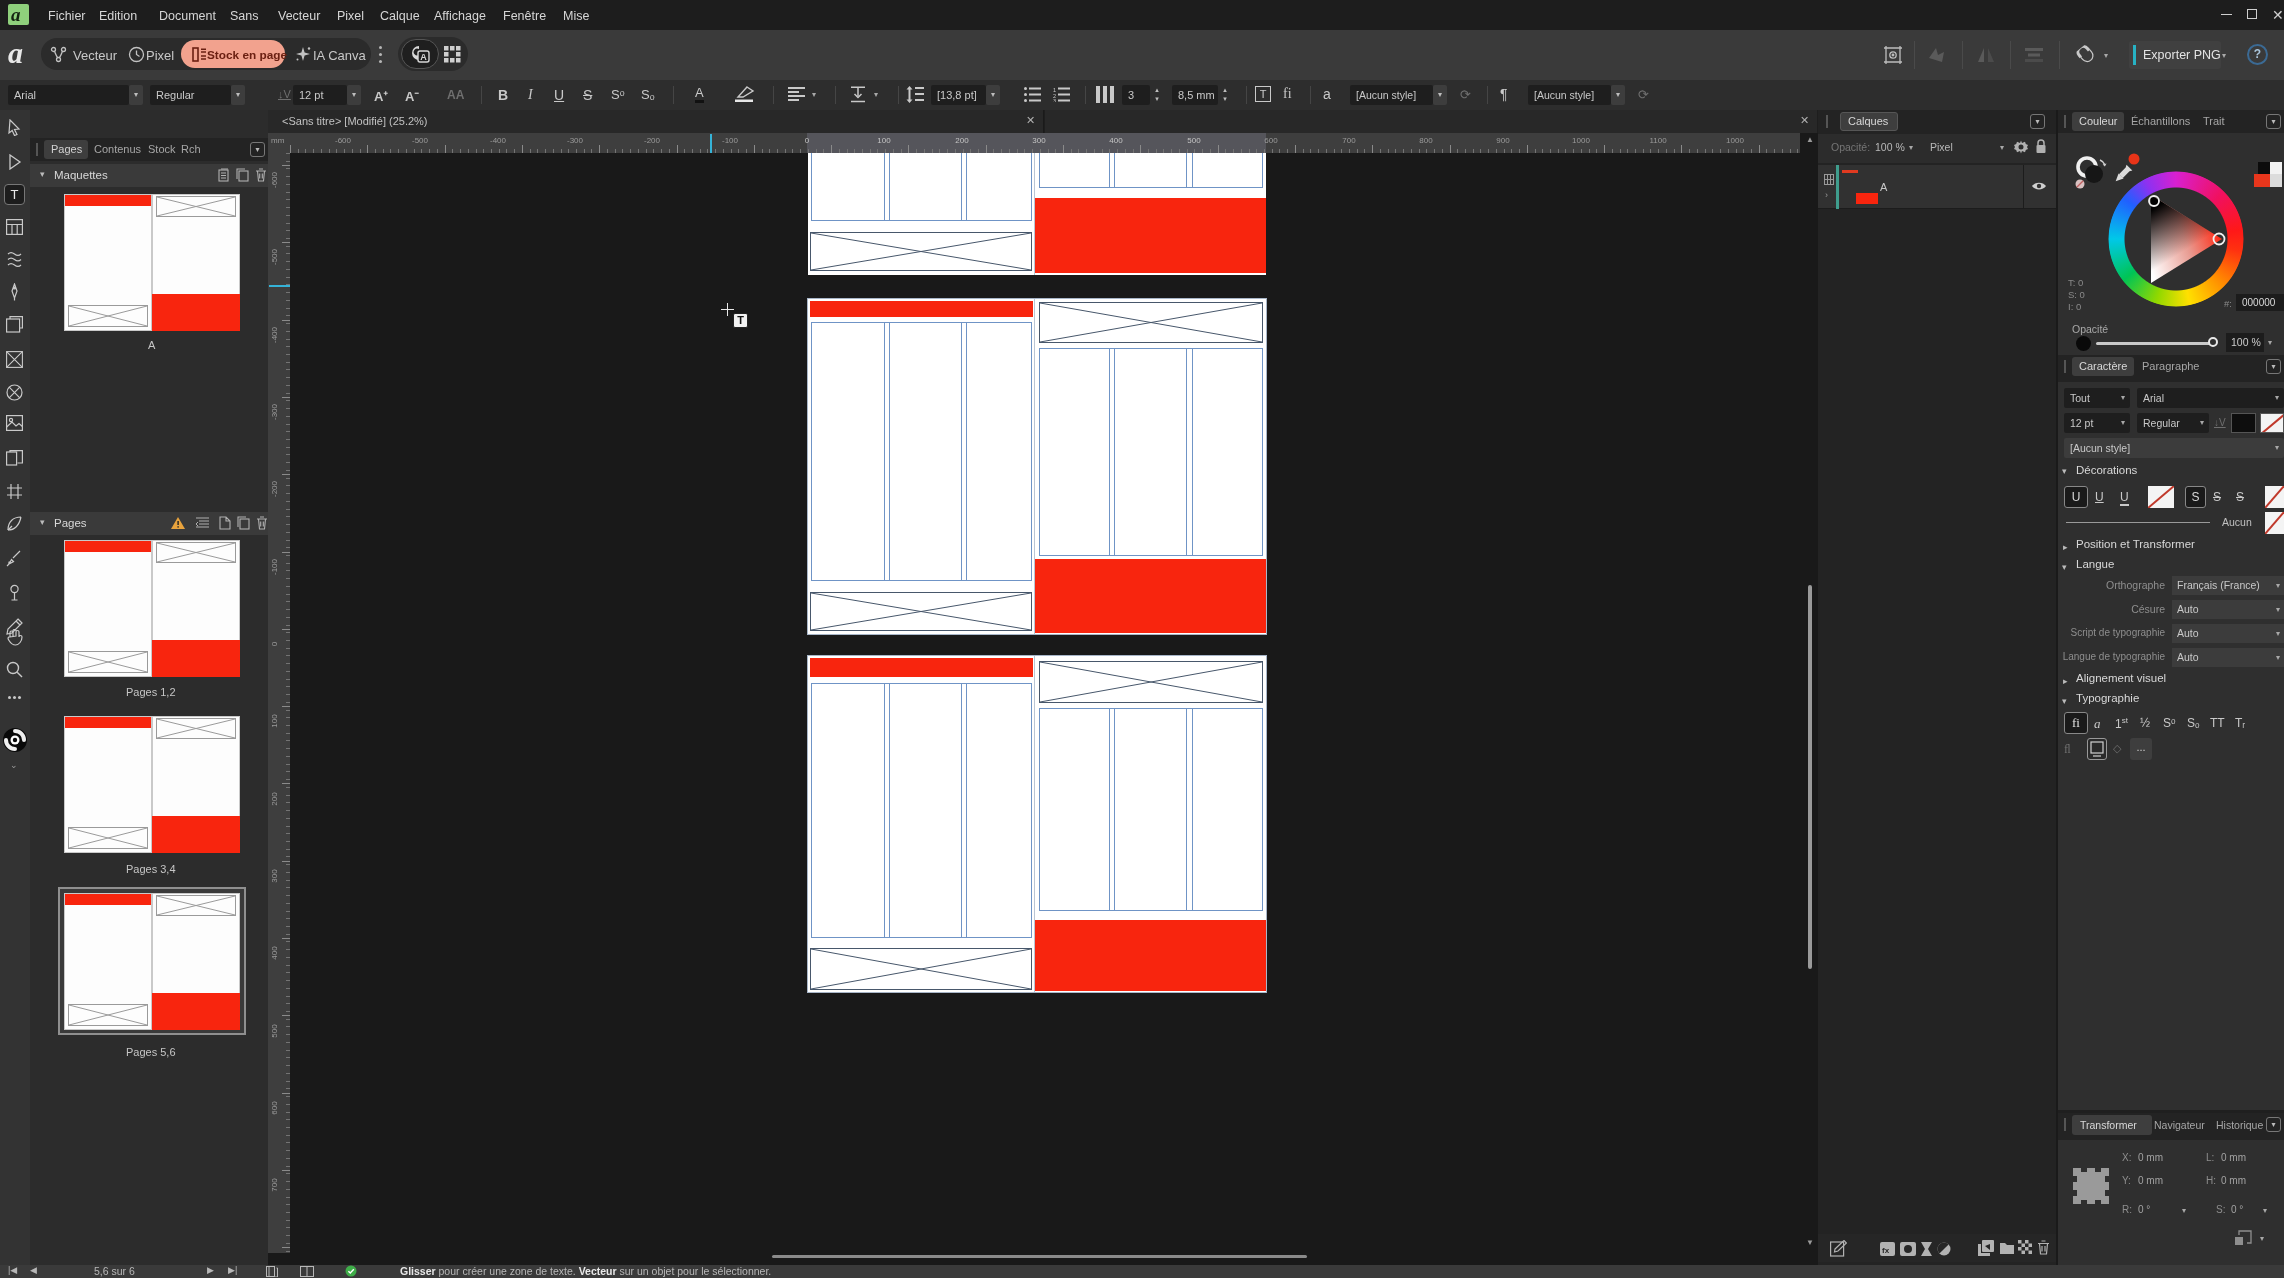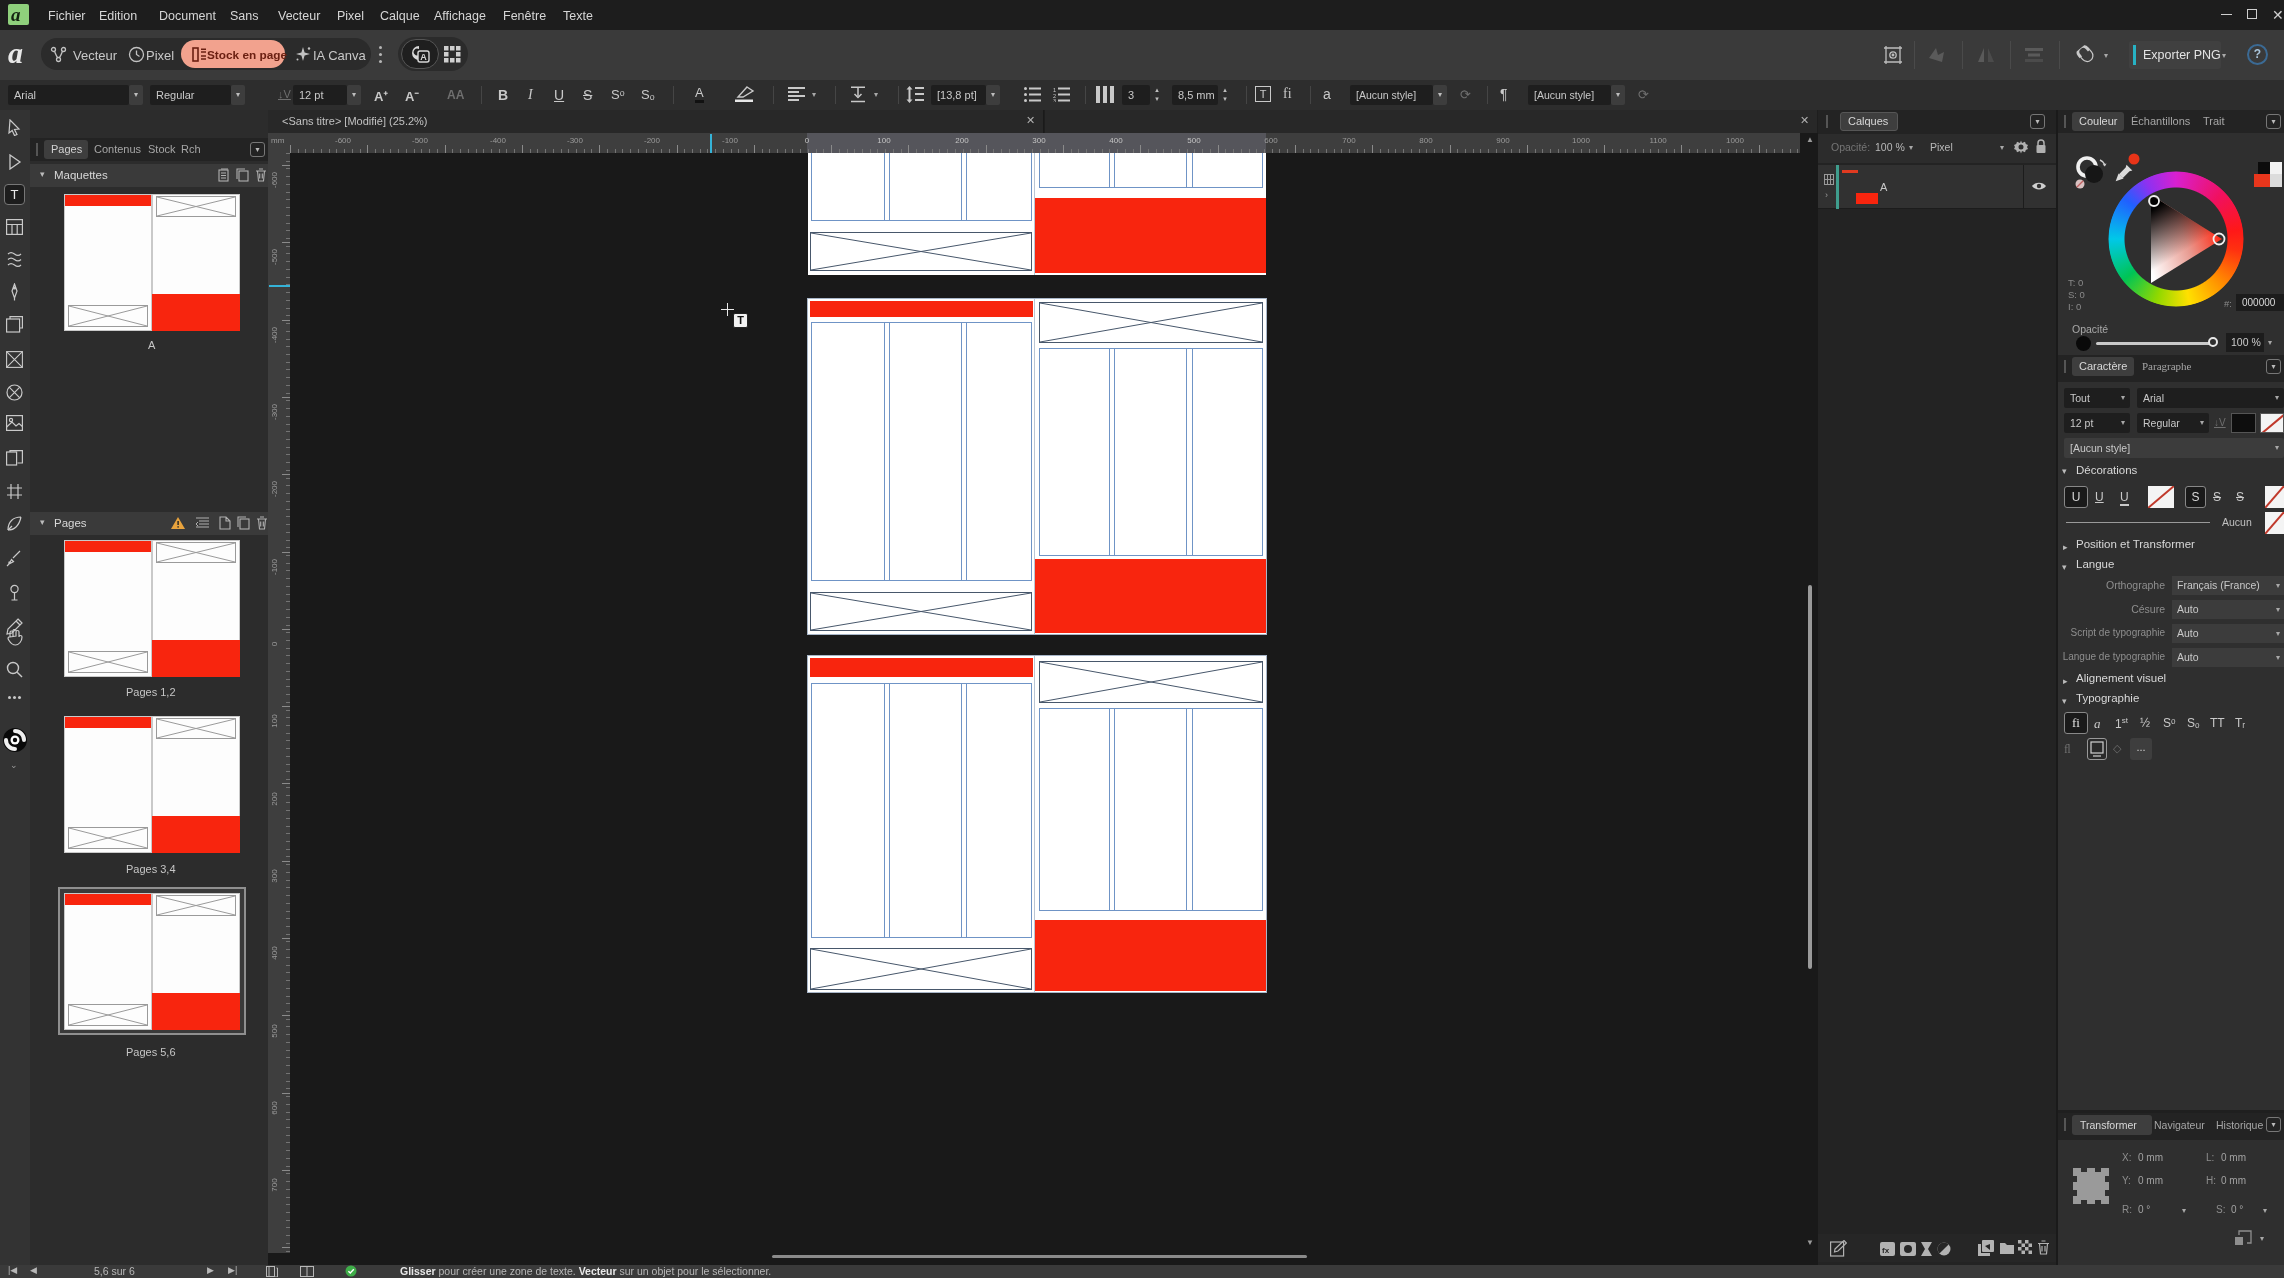--- a/index.html
+++ b/index.html
@@ -35,21 +35,21 @@
   <div class="abs" id="menubar" style="left:45px;top:9px;height:16px;color:#d6d6d6;font-size:12.5px;">
     <span class="abs" style="left:3px;">Fichier</span>
     <span class="abs" style="left:54px;">Edition</span>
     <span class="abs" style="left:114px;">Document</span>
     <span class="abs" style="left:185px;">Sans</span>
     <span class="abs" style="left:233px;">Vecteur</span>
     <span class="abs" style="left:292px;">Pixel</span>
     <span class="abs" style="left:335px;">Calque</span>
     <span class="abs" style="left:389px;">Affichage</span>
     <span class="abs" style="left:458px;">Fenêtre</span>
-    <span class="abs" style="left:518px;">Texte</span>
+    <span class="abs" style="left:518px;">Mise</span>
   </div>
 
   <div class="abs" style="left:2221px;top:14px;width:11px;height:1px;background:#cfcfcf;"></div>
   <div class="abs" style="left:2247px;top:9px;width:10px;height:10px;border:1px solid #cfcfcf;"></div>
   <div class="abs" style="left:2272px;top:7px;color:#cfcfcf;font-size:14px;">✕</div>
 
   <div class="abs" style="left:0;top:30px;width:2284px;height:50px;background:#3a3a3a;"></div>
   <div class="abs" style="left:8px;top:38px;color:#e8e8e8;font-size:30px;font-weight:bold;font-style:italic;font-family:'Liberation Serif',serif;line-height:30px;">a</div>
   <div class="abs" style="left:41px;top:38px;width:330px;height:32px;background:#2b2b2b;border-radius:16px;"></div>
   <div class="abs" style="left:181px;top:40px;width:104px;height:28px;background:#f2a28e;border-radius:14px;"></div>
@@ -810,21 +810,21 @@
       <div class="abs" style="left:150px;top:204px;width:10px;height:10px;border:2px solid #e8e8e8;border-radius:50%;background:#2f2f2f;"></div>
       <div class="abs" style="left:168px;top:200px;width:38px;height:19px;background:#1c1c1c;"></div>
       <span class="abs" style="left:173px;top:203px;font-size:10.5px;color:#cccccc;">100 %</span>
       <span class="abs chev" style="left:210px;top:205px;">▾</span>
     </div>
 
     <div class="abs" style="left:240px;top:245px;width:226px;height:27px;background:#232323;"></div>
     <div class="abs" style="left:246px;top:250px;width:2px;height:13px;background:#555;"></div>
     <div class="abs" style="left:254px;top:247px;width:62px;height:19px;background:#3e3e3e;border-radius:3px;"></div>
     <span class="abs" style="left:261px;top:250px;font-size:11px;color:#d8d8d8;">Caractère</span>
-    <span class="abs" style="left:324px;top:250px;font-size:11px;color:#a6a6a6;font-family:Liberation Serif, serif;">Paragraphe</span>
+    <span class="abs" style="left:324px;top:250px;font-size:11px;color:#a6a6a6;">Paragraphe</span>
     <div class="abs" style="left:448px;top:249px;width:15px;height:15px;border:1px solid #777;border-radius:3px;color:#bbb;font-size:8px;text-align:center;line-height:13px;">▾</div>
     <div id="caractere" class="abs" style="left:240px;top:272px;width:226px;height:728px;">
       <div class="abs fld" style="left:6px;top:6px;width:66px;height:20px;font-size:10.5px;">Tout <span style="float:right;margin-right:5px;font-size:8px;color:#a8a8a8;">▾</span></div>
       <div class="abs fld" style="left:79px;top:6px;width:147px;height:20px;font-size:10.5px;">Arial <span style="float:right;margin-right:5px;font-size:8px;color:#a8a8a8;">▾</span></div>
       <div class="abs fld" style="left:6px;top:31px;width:66px;height:20px;font-size:10.5px;">12 pt <span style="float:right;margin-right:5px;font-size:8px;color:#a8a8a8;">▾</span></div>
       <div class="abs fld" style="left:79px;top:31px;width:72px;height:20px;font-size:10.5px;">Regular <span style="float:right;margin-right:5px;font-size:8px;color:#a8a8a8;">▾</span></div>
       <div class="abs dim" style="left:156px;top:35px;font-size:10px;text-decoration:underline;">↓V</div>
       <div class="abs" style="left:173px;top:31px;width:25px;height:20px;background:#0e0e0e;border:1px solid #555;"></div>
       <div class="abs" style="left:202px;top:31px;width:24px;height:20px;background:#f4f4f4;border:1px solid #555;overflow:hidden;">
           <svg width="24" height="20">

